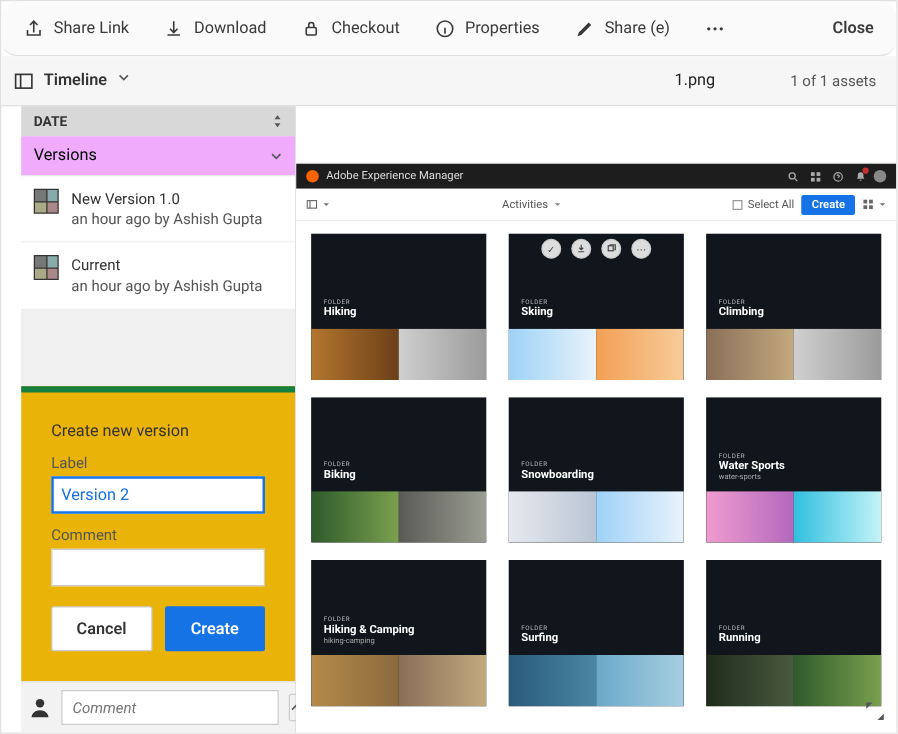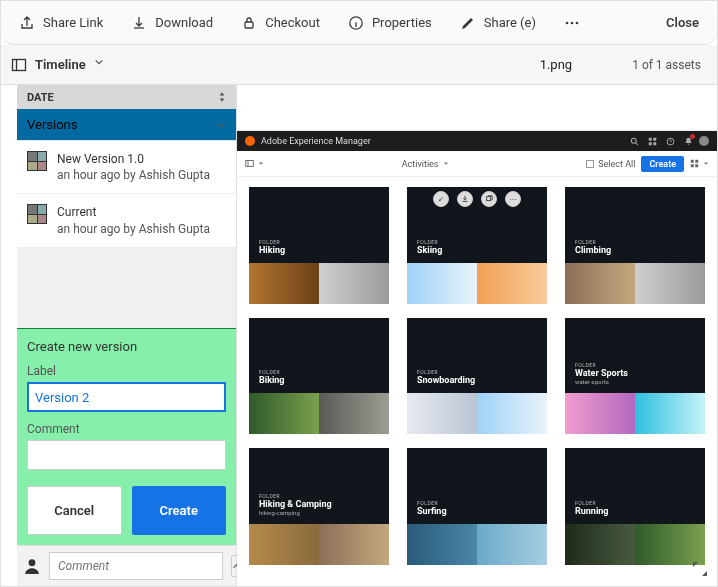--- a/index.html
+++ b/index.html
@@ -20,39 +20,39 @@
   .subhead-title { font-size: 13px; font-weight: 400; color: #222; margin-right: 60px; }
   .subhead-count { font-size: 12px; color: #555; margin-right: 6px; }
 
   
   .main { display: flex; height: calc(100% - 84px); }
   .sidebar { width: 220px; border-right: 1px solid #e0e0e0; display: flex; flex-direction: column; background: #fafafa; position: relative; margin-left: 16px; }
   .preview { flex: 1; background: #fff; display: flex; flex-direction: column; position: relative; }
 
   
   .date-head { background: #d8d8d8; height: 24px; display: flex; align-items: center; padding: 0 10px; font-size: 11px; font-weight: 700; color: #333; justify-content: space-between; }
-  .versions-row { display: flex; align-items: center; justify-content: space-between; padding: 8px 10px; font-size: 13px; border-bottom: 1px solid #e6e6e6; background: #0369a1; cursor: pointer; }
+  .versions-row { display: flex; align-items: center; justify-content: space-between; padding: 8px 10px; font-size: 13px; border-bottom: 1px solid #e6e6e6; background: #f0abfc; cursor: pointer; }
   .version-entry { display: flex; gap: 10px; padding: 10px; border-bottom: 1px solid #eee; background: #fff; }
   .ver-thumb { width: 20px; height: 20px; flex-shrink: 0; background: #333; display: grid; grid-template-columns: 1fr 1fr; grid-template-rows: 1fr 1fr; gap: 1px; padding: 1px; }
   .ver-thumb > span { background: #777; }
   .ver-thumb > span:nth-child(2){background:#8aa;}
   .ver-thumb > span:nth-child(3){background:#aa8;}
   .ver-thumb > span:nth-child(4){background:#a88;}
   .ver-lines { font-size: 12px; color: #333; line-height: 1.35; }
   .ver-lines .ver-sub { color: #555; }
   
   .sidebar-gap { flex: 1; background: #f0f0f0; min-height: 20px; }
   
-  .create-new { padding: 10px; border-top: 1px solid #15803d; background: #86efac; }
+  .create-new { padding: 24px; border-top: 5px solid #15803d; background: #eab308; }
   .create-new .section-title { font-size: 13px; color: #333; margin-bottom: 10px; }
   .create-new .field-label { font-size: 12px; color: #555; margin-bottom: 4px; display: block; }
   .create-new input.hl { width: 100%; height: 30px; padding: 0 6px; font-size: 13px; border: 2px solid #1673E6; outline: none; color: #1673E6; background: #fff; }
   .create-new input.plain { width: 100%; height: 30px; padding: 0 6px; font-size: 13px; border: 1px solid #ccc; outline: none; background: #fff; margin-bottom: 6px; }
   .btn-row { display: flex; gap: 10px; margin-top: 10px; }
-  .btn { flex: 1; height: 49px; display: flex; align-items: center; justify-content: center; font-size: 13px; font-weight: 600; border-radius: 2px; cursor: pointer; }
+  .btn { flex: 1; height: 36px; display: flex; align-items: center; justify-content: center; font-size: 13px; font-weight: 600; border-radius: 2px; cursor: pointer; }
   .btn-cancel { background: #fff; border: 1px solid #ccc; color: #333; }
   .btn-create { background: #1673E6; border: 1px solid #1673E6; color: #fff; }
   
   .comment-bar { display: flex; align-items: center; gap: 8px; padding: 6px; border-top: 1px solid #e0e0e0; background: #f2f2f2; }
   .comment-bar .avatar { width: 18px; height: 18px; }
   .comment-bar input { flex: 1; height: 28px; border: 1px solid #ccc; padding: 0 8px; font-size: 12px; font-style: italic; color: #888; }
   .comment-bar .chev { width: 22px; height: 22px; border: 1px solid #ccc; border-radius: 2px; display: flex; align-items: center; justify-content: center; cursor: pointer; }
 
   
   .preview-top { height: 45px; background: #fff; }

